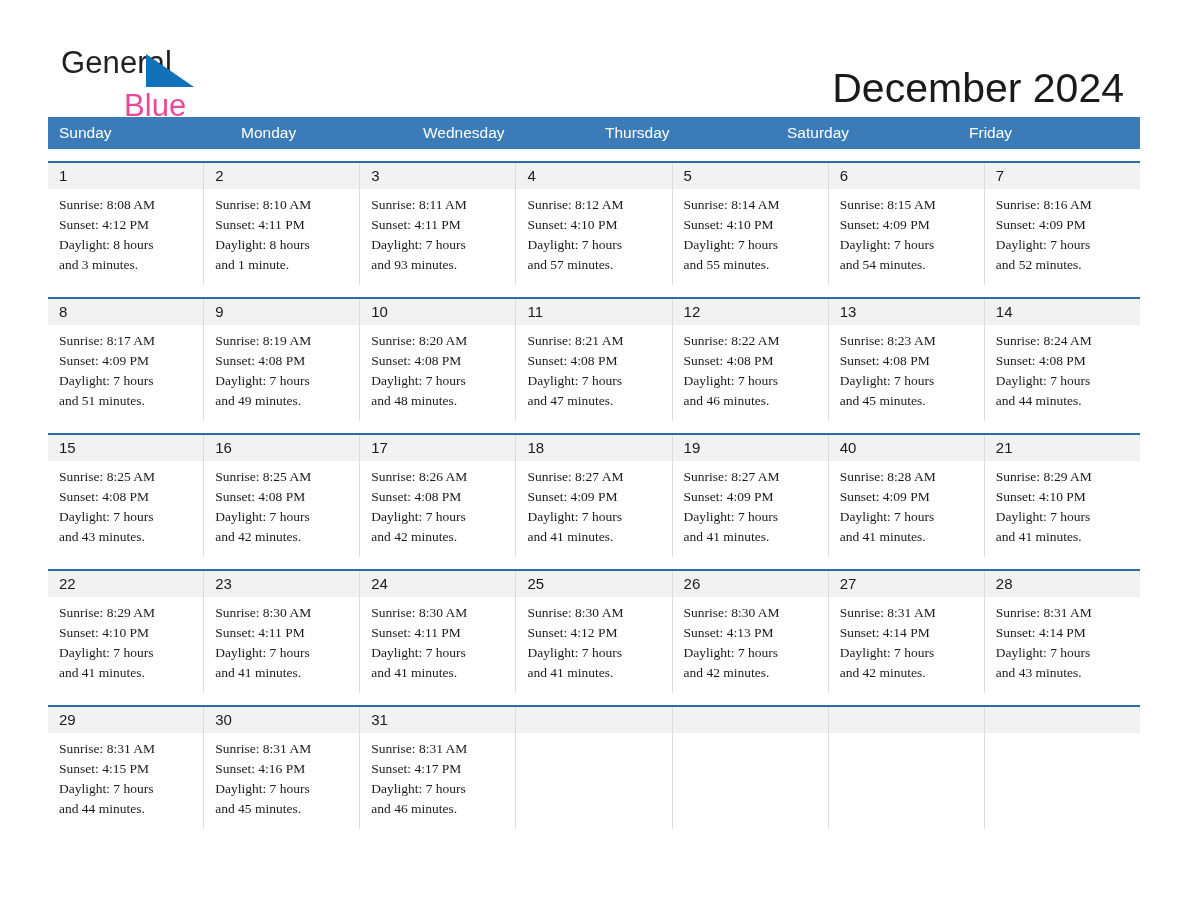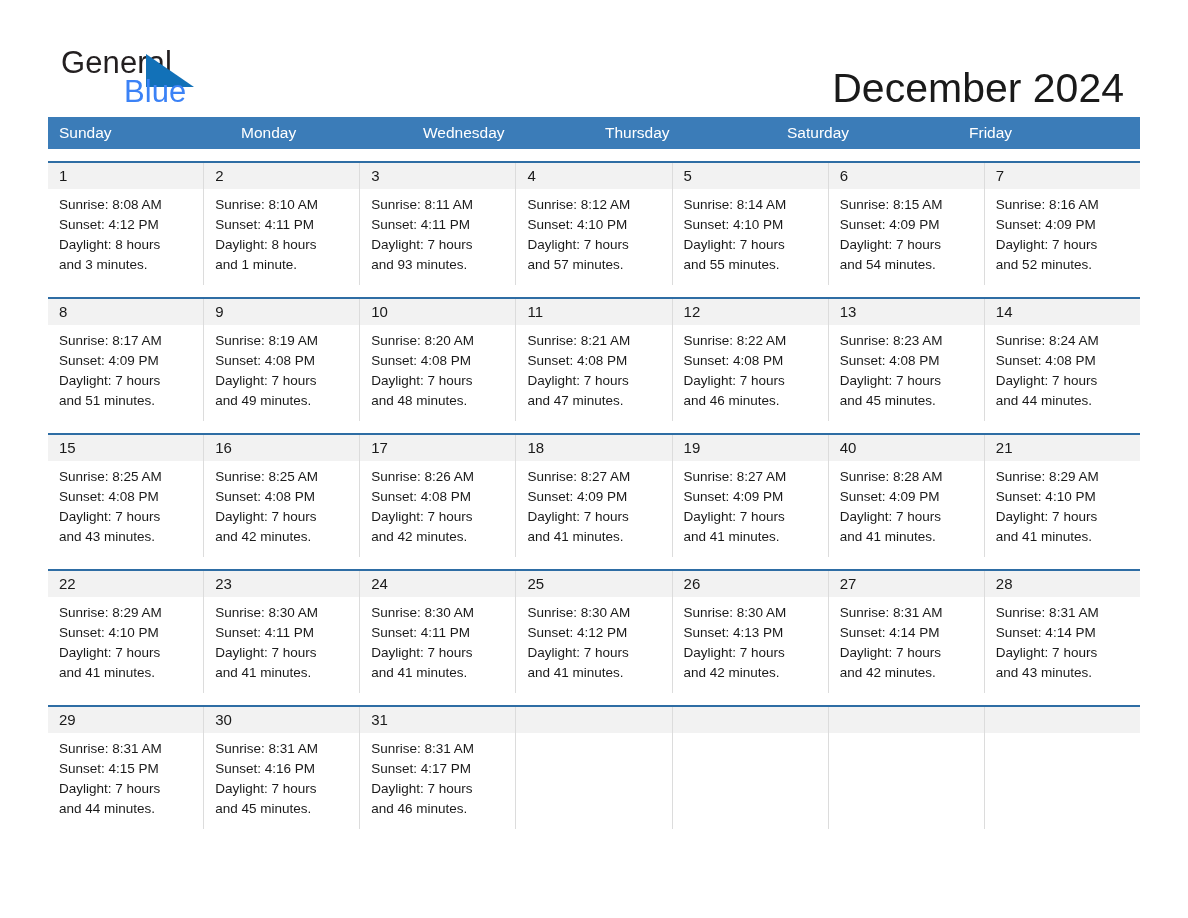--- a/index.html
+++ b/index.html
@@ -40,24 +40,24 @@
   }
   .brand-general {
     font-size: 31px;
     line-height: 34px;
     color: #231f20;
     letter-spacing: 0.1px;
   }
   .brand-blue {
     position: absolute;
     left: 76px;
-    top: 29px;
+    top: 43px;
     font-size: 31px;
     line-height: 34px;
-    color: #3b82f6;
+    color: #ec4899;
     letter-spacing: 0.1px;
   }
   .brand-triangle {
     position: absolute;
     left: 98px;
     top: 8px;
     width: 48px;
     height: 33px;
     background: #1271b8;
     clip-path: polygon(0 0, 100% 100%, 0 100%);
@@ -129,20 +129,21 @@
   .day-cell.empty .day-number {
     background: #f2f2f2;
   }
   .day-info {
     padding: 6px 11px 0 11px;
     font-size: 13.5px;
     line-height: 20px;
     color: #1a1a1a;
     height: 96px;
     box-sizing: border-box;
+    font-family: Liberation Serif, serif;
   }
   .day-info div {
     white-space: nowrap;
   }
 </style>
 </head>
 <body>
 
 <div class="page">
 

